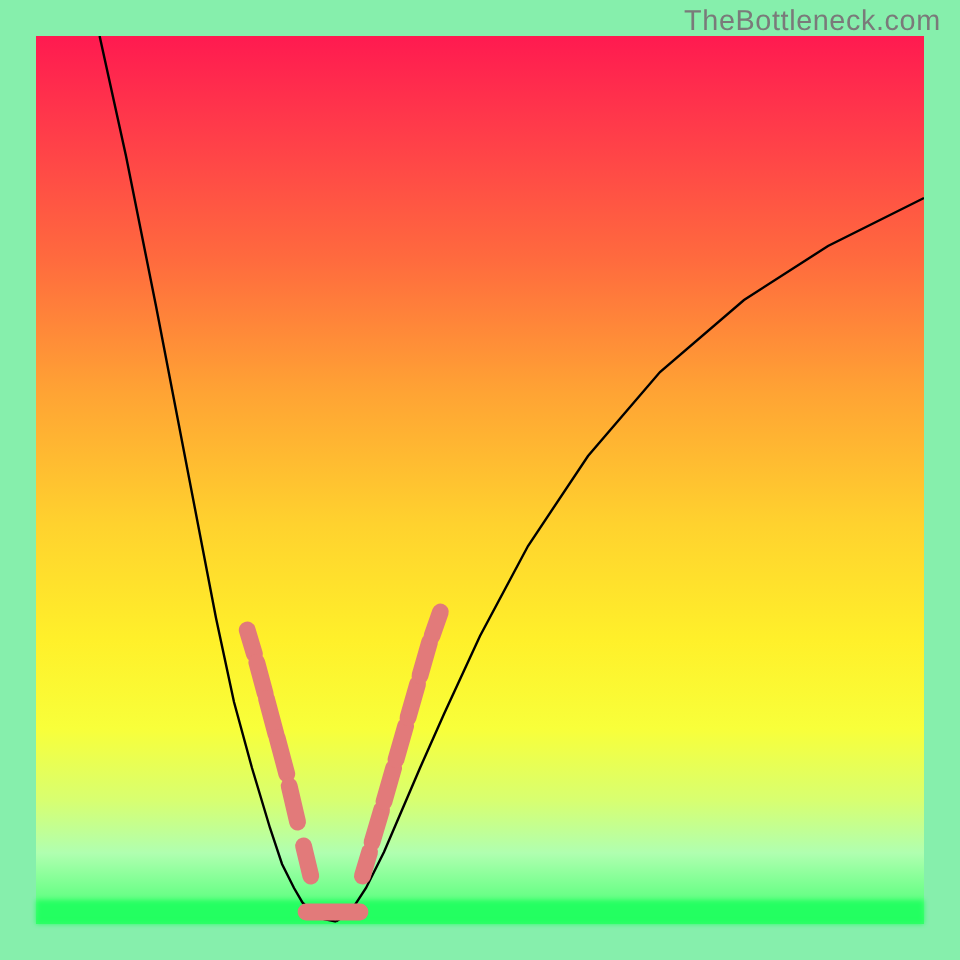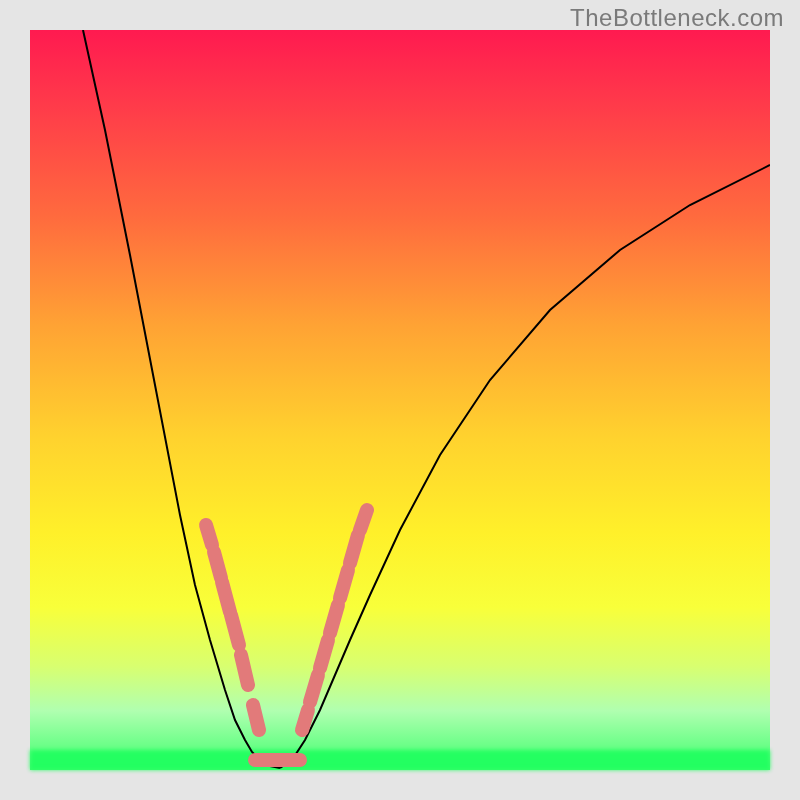--- a/index.html
+++ b/index.html
@@ -1,20 +1,20 @@
 <!DOCTYPE html>
 <html><head>
 <meta charset="utf-8">
 <style>
   * { margin: 0; padding: 0; box-sizing: border-box; }
   html, body { width: 800px; height: 800px; overflow: hidden; }
   .frame {
     width: 800px;
     height: 800px;
-    background: #e5e5e5;
+    background: #86efac;
     position: relative;
     padding-left: 23px;
   }
   .plot-area {
     position: absolute;
     left: 30px;
     top: 30px;
     width: 740px;
     height: 740px;
     background: linear-gradient(to bottom,

